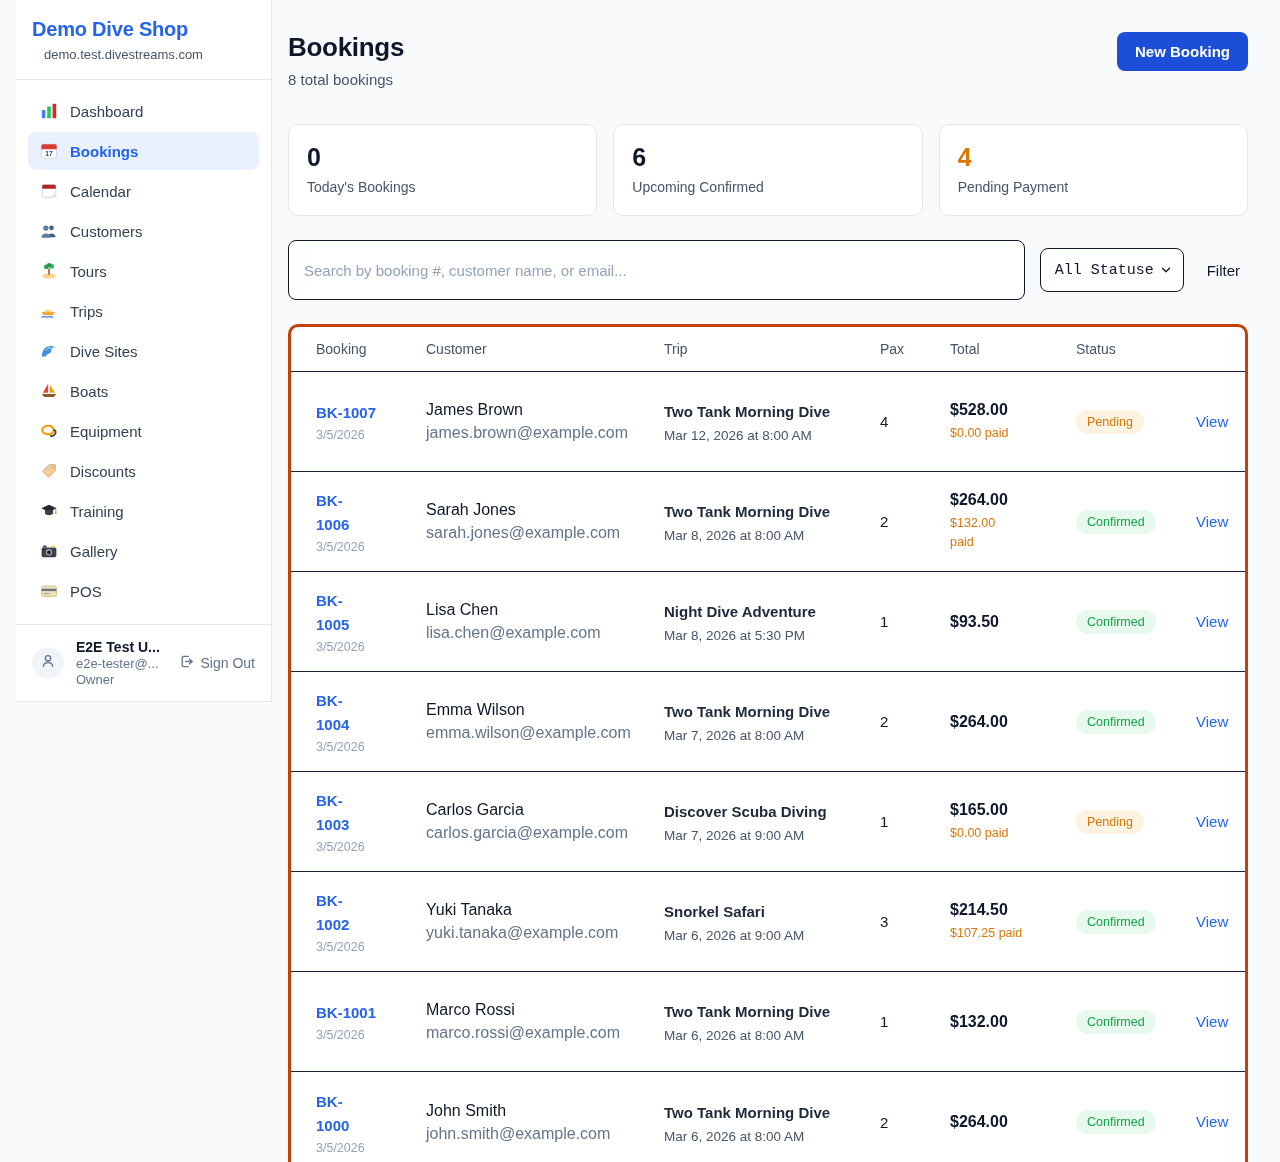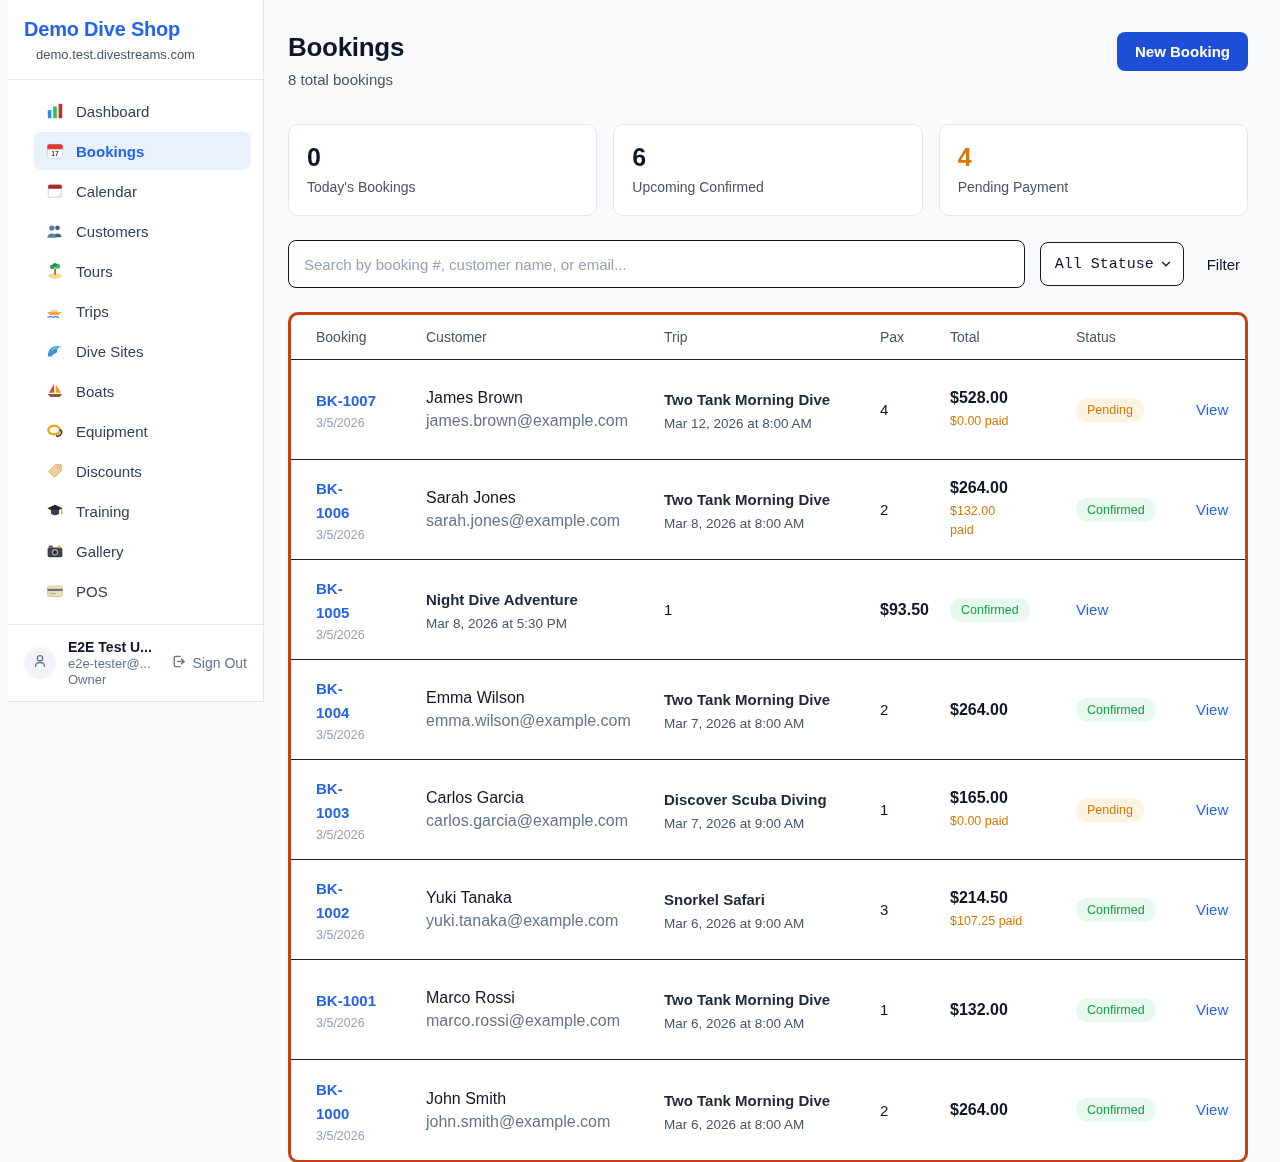--- a/index.html
+++ b/index.html
@@ -6,29 +6,29 @@
   html, body { width: 1280px; }
   body {
     font-family: "Liberation Sans", "DejaVu Sans", sans-serif;
     background: #f8fafc;
     color: #0f172a;
     min-height: 1162px;
   }
 
   
   .sidebar {
-    position: absolute; top: 0; left: 8px;
+    position: absolute; top: 0; left: 16px;
     width: 256px; background: #ffffff;
     border-right: 1px solid #e2e8f0;
     border-bottom: 1px solid #e2e8f0;
   }
   .brand { padding: 18px 16px 17px 16px; border-bottom: 1px solid #e2e8f0; }
   .brand-name { color: #2563eb; font-size: 20px; font-weight: 700; letter-spacing: -0.2px; }
   .brand-domain { color: #475569; font-size: 13px; margin-top: 6px; margin-left: 12px; }
-  .nav { padding: 12px; margin-left: 14px; }
+  .nav { padding: 12px; }
   .nav-item {
     display: flex; align-items: center; gap: 12px;
     padding: 10px 12px; border-radius: 8px;
     font-size: 15px; color: #334155; cursor: pointer;
     margin-bottom: 2px;
   }
   .nav-item .nav-icon { width: 18px; height: 18px; flex: 0 0 18px; display: inline-flex; }
   .nav-item.active { background: #e9f1fd; color: #2563eb; font-weight: 600; }
   .side-footer {
     border-top: 1px solid #e2e8f0;
@@ -59,21 +59,21 @@
   .stats { display: flex; gap: 16px; margin-top: 36px; }
   .stat-card {
     flex: 1; background: #fff; border: 1px solid #e2e8f0; border-radius: 10px;
     padding: 18px 18px 20px 18px;
   }
   .stat-value { font-size: 25px; font-weight: 700; }
   .stat-label { font-size: 14px; color: #475569; margin-top: 7px; }
 
   .filter-row { display: flex; align-items: center; gap: 15px; margin-top: 24px; }
   .search-input {
-    flex: 1; height: 48px; border: 1px solid #0f172a; border-radius: 8px;
+    flex: 1; height: 60px; border: 1px solid #0f172a; border-radius: 8px;
     padding: 0 15px; font-size: 15px; color: #0f172a; background: #fff;
     font-family: inherit; outline: none;
   }
   .search-input::placeholder { color: #94a3b8; }
   .select-wrap { position: relative; }
   .status-select {
     appearance: none; -webkit-appearance: none;
     height: 44px; width: 144px; border: 1px solid #0f172a; border-radius: 8px;
     background: #fff; font-size: 15px; color: #0f172a; padding: 0 30px 0 14px;
     font-family: Liberation Mono, monospace; cursor: pointer; outline: none; text-align: right;
@@ -392,20 +392,24 @@
     </div>
   </div>
 
   <div class="tgrid trow">
     <div class="cell">
       <div class="bk-number">BK-
 1005</div>
       <div class="bk-date">3/5/2026</div>
     </div>
     <div class="cell">
+      <div class="cust-name">Lisa Chen</div>
+      <div class="cust-email">lisa.chen@example.com</div>
+    </div>
+    <div class="cell">
       <div class="trip-name">Night Dive Adventure</div>
       <div class="trip-date">Mar 8, 2026 at 5:30 PM</div>
     </div>
     <div class="cell pax">1</div>
     <div class="cell">
       <div class="total">$93.50</div>
 
     </div>
     <div class="cell">
       <span class="pill confirmed">Confirmed</span>

